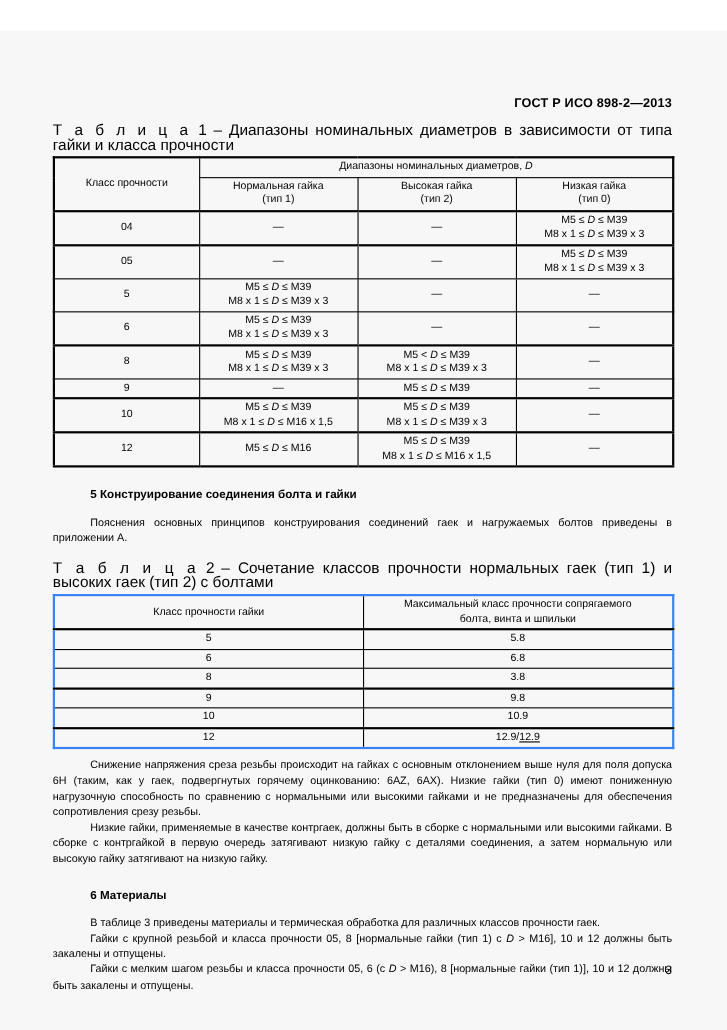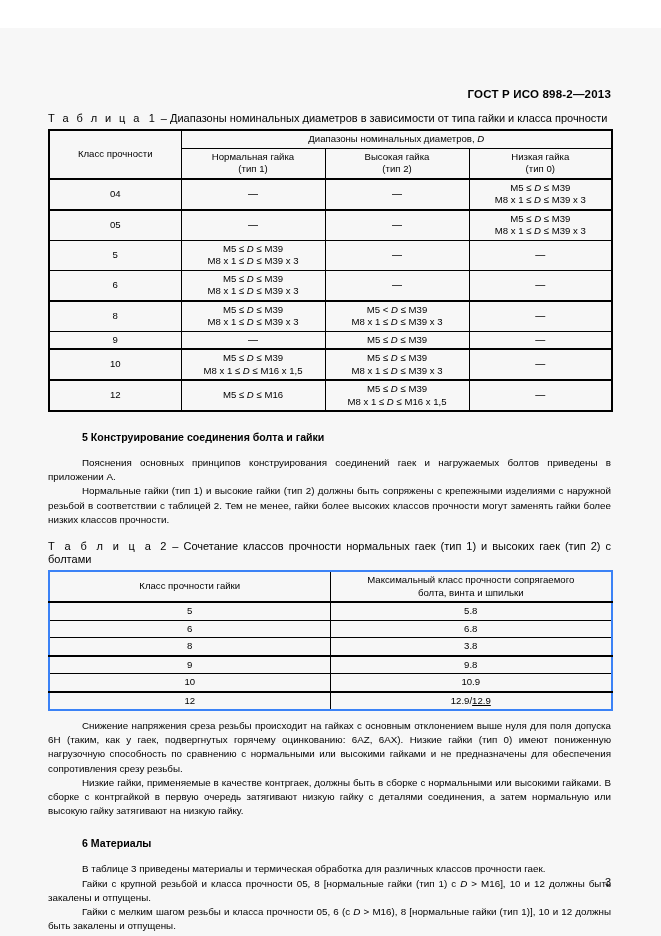--- a/index.html
+++ b/index.html
@@ -35,21 +35,21 @@
     color: #000;
     letter-spacing: 0.2px;
   }
   .flow {
     position: absolute;
     top: 84px;
     left: 0;
     width: 563px;
   }
   .tbl-caption {
-    font-size: 11px;
+    font-size: 14px;
     color: #000;
     text-align: justify;
     line-height: 13px;
     margin: 0 0 4px 0;
   }
   .tbl-caption .sp {
     letter-spacing: 2.4px;
   }
   .tbl-caption .num {
     margin-left: 7px;
@@ -209,21 +209,20 @@
               <td><span class="dash">—</span></td>
             </tr>
           </tbody>
       </table>
 
       <div class="gap-lg"></div>
 
       <h2 class="sect">5 Конструирование соединения болта и гайки</h2>
       <div class="gap-md"></div>
       <p class="body">Пояснения основных принципов конструирования соединений гаек и нагружаемых болтов приведены в приложении А.</p>
-      <p class="body">Нормальные гайки (тип 1) и высокие гайки (тип 2) должны быть сопряжены с крепежными изделиями с наружной резьбой в соответствии с таблицей 2. Тем не менее, гайки более высоких классов прочности могут заменять гайки более низких классов прочности.</p>
 
       <div class="gap-md"></div>
 
       <p class="tbl-caption"><span class="sp">Т а б л и ц а</span><span class="num">2</span><span>–</span> <span>Сочетание классов прочности нормальных гаек (тип 1) и высоких гаек (тип 2) с болтами</span></p>
 
       <table class="grid t2">
         <colgroup>
           <col style="width:281px">
           <col style="width:282px">
         </colgroup>

